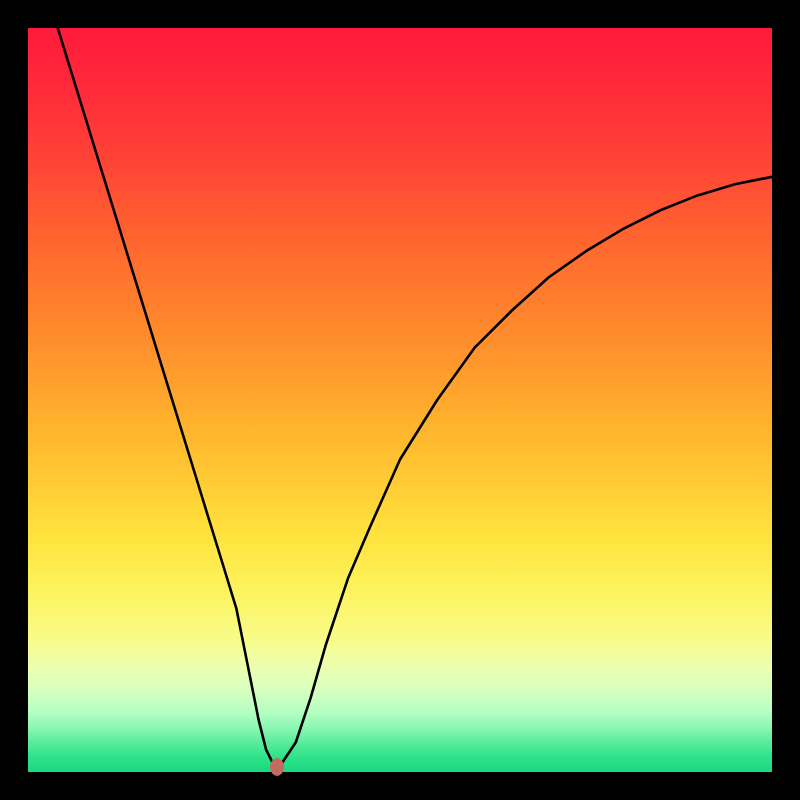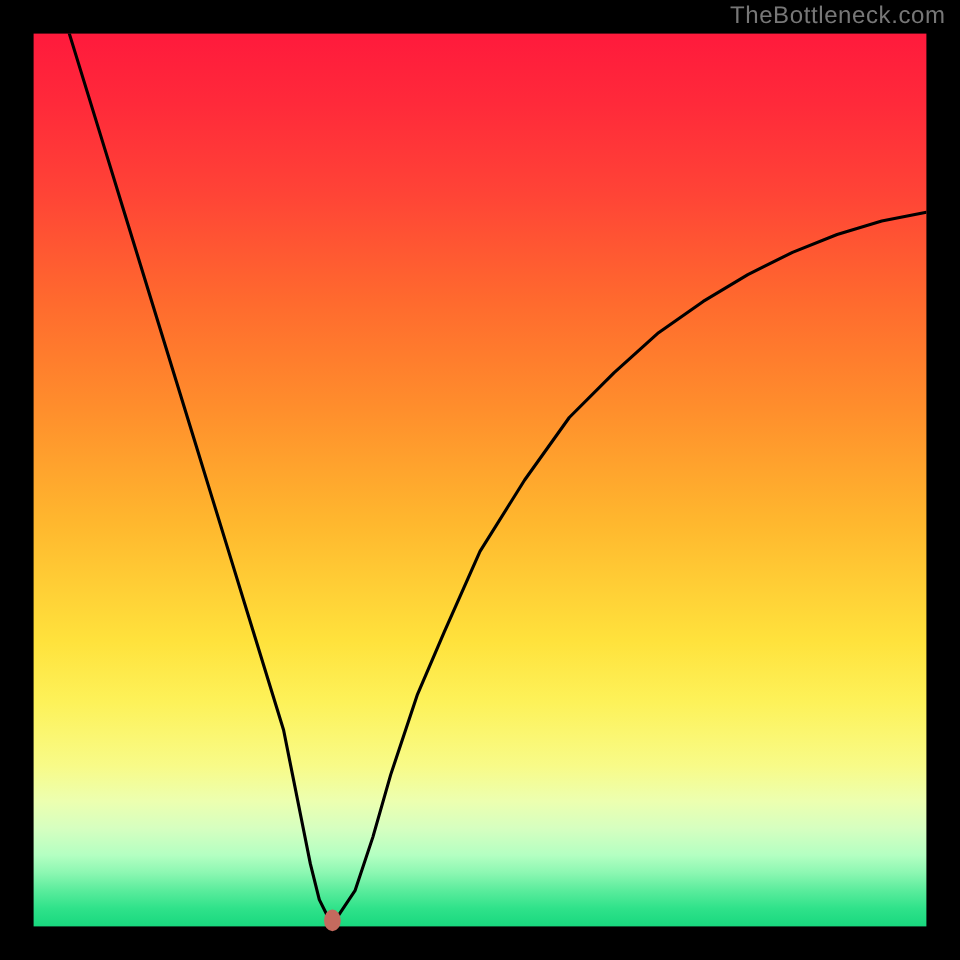--- a/index.html
+++ b/index.html
@@ -69,21 +69,20 @@
     border-radius: 50%;
     background: #c46a5e;
     transform: translate(-50%, -50%);
     z-index: 3;
   }
 </style>
 </head>
 <body>
 
 <div class="frame">
-  <div class="watermark">TheBottleneck.com</div>
 
   <div class="plot-area">
     <div class="gradient"></div>
 
     <svg class="curve" viewBox="0 0 100 100" preserveAspectRatio="none">
       <path id="curve-path" d="M 4.00 0.00 L 6.00 6.50 L 8.00 13.00 L 10.00 19.50 L 12.00 26.00 L 14.00 32.50 L 16.00 39.00 L 18.00 45.50 L 20.00 52.00 L 22.00 58.50 L 24.00 65.00 L 26.00 71.50 L 28.00 78.00 L 29.00 83.00 L 30.00 88.00 L 31.00 93.00 L 32.00 97.00 L 33.00 99.00 L 34.00 99.00 L 36.00 96.00 L 38.00 90.00 L 40.00 83.00 L 43.00 74.00 L 46.00 67.00 L 50.00 58.00 L 55.00 50.00 L 60.00 43.00 L 65.00 38.00 L 70.00 33.50 L 75.00 30.00 L 80.00 27.00 L 85.00 24.50 L 90.00 22.50 L 95.00 21.00 L 100.00 20.00" fill="none" stroke="#000" stroke-width="0.35" stroke-linejoin="round" stroke-linecap="round"></path>
     </svg>
 
     <div class="marker" id="marker" style="left: 33.5%; top: 99.3%;"></div>
   </div>

